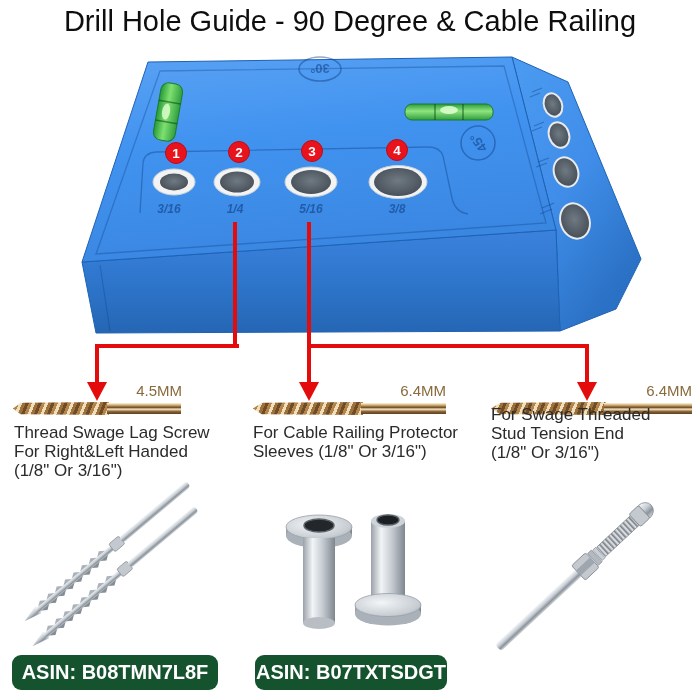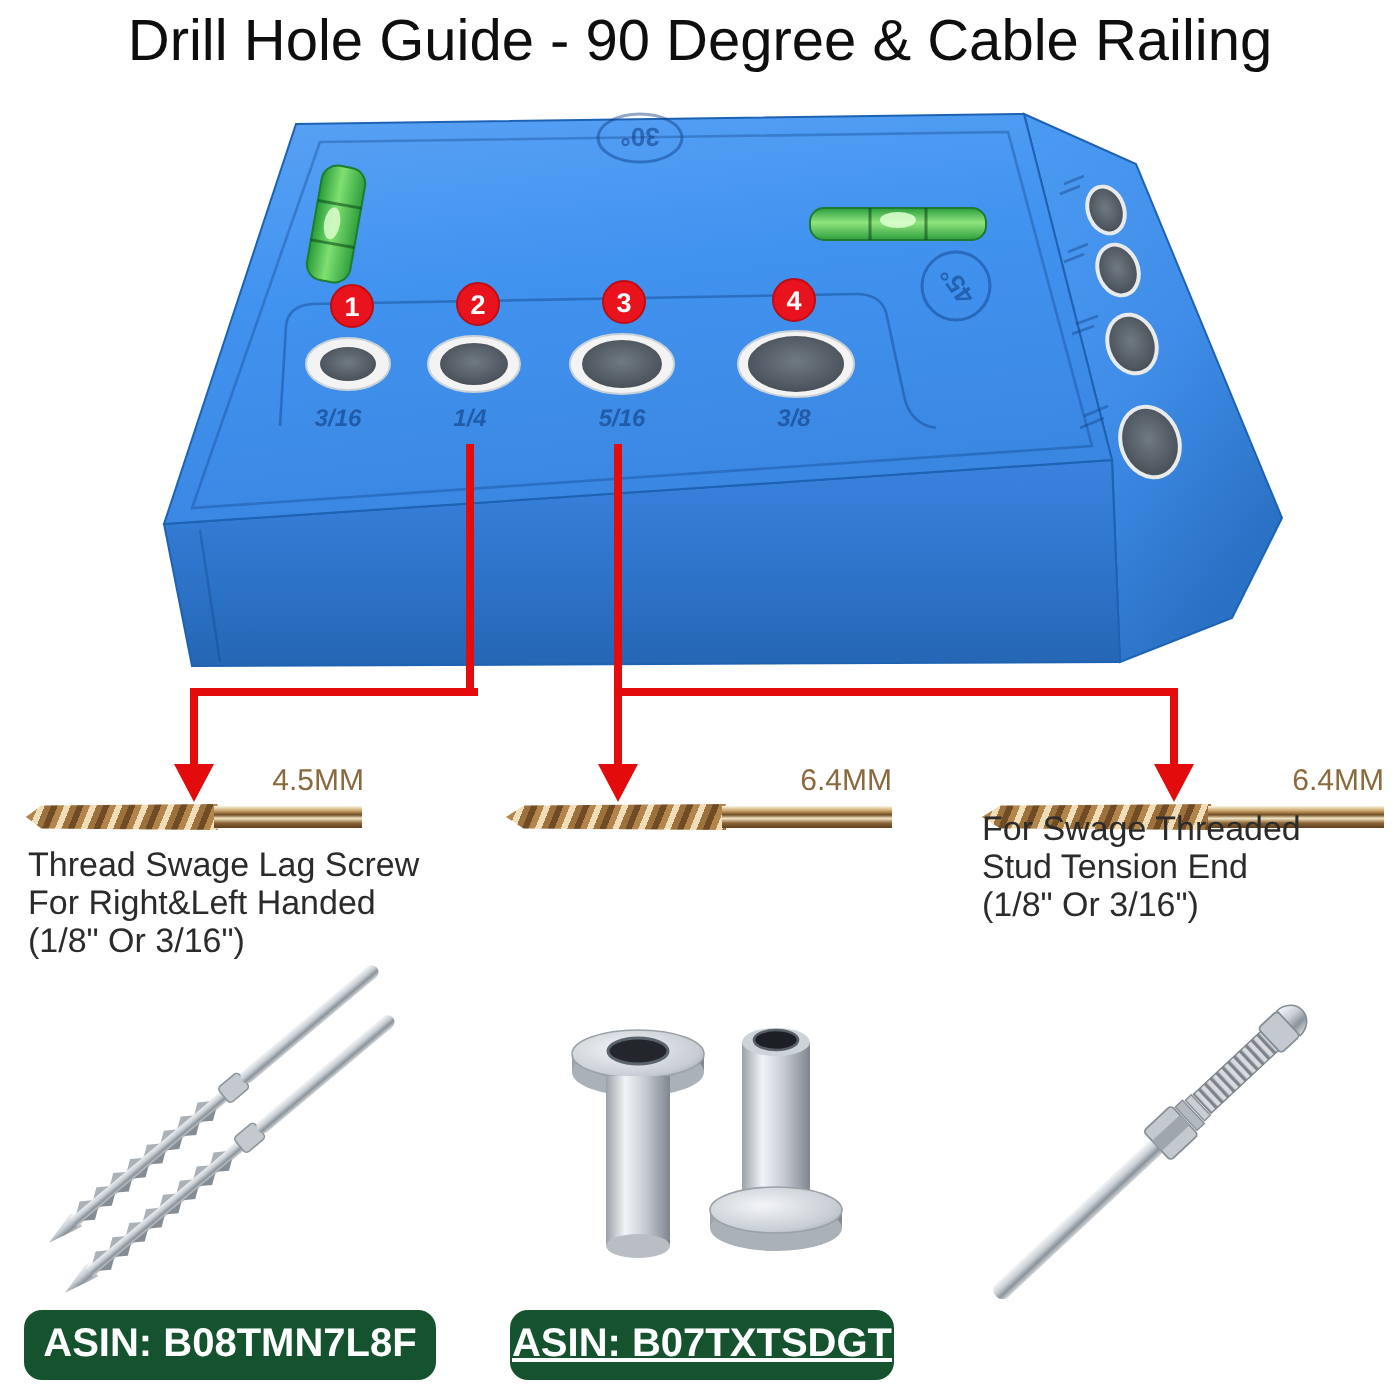--- a/index.html
+++ b/index.html
@@ -195,20 +195,24 @@
   </div>
   <div class="abs bit" style="left:491px;top:402px;width:201px;">
     <div class="flutes"></div>
     <div class="shank"></div>
   </div>
 
   <div class="abs desc" style="left:14px;top:423px;width:235px;">
     <span class="dline">Thread Swage Lag Screw</span>
     <span class="dline">For Right&amp;Left Handed</span>
     <span class="dline">(1/8" Or 3/16")</span>
+  </div>
+  <div class="abs desc" style="left:253px;top:423px;width:235px;">
+    <span class="dline">For Cable Railing Protector</span>
+    <span class="dline">Sleeves (1/8" Or 3/16")</span>
   </div>
   <div class="abs desc" style="left:491px;top:405px;width:210px;">
     <span class="dline">For Swage Threaded</span>
     <span class="dline">Stud Tension End</span>
     <span class="dline">(1/8" Or 3/16")</span>
   </div>
 
   <svg class="abs" style="left:8px;top:476px;" width="230" height="176" viewBox="0 0 230 176">
     <defs>
       <linearGradient id="silver" x1="0" y1="0" x2="0" y2="1">
@@ -287,15 +291,15 @@
       <rect x="110" y="-3.5" width="19" height="7" fill="#9fa6ad"></rect>
       <rect x="130" y="-8" width="5" height="16" fill="#b3b9bf" stroke="#868e96" stroke-width="0.7"></rect>
       <rect x="136" y="-7" width="4" height="14" fill="#c9cfd5" stroke="#868e96" stroke-width="0.7"></rect>
       <rect x="141" y="-6.5" width="46" height="13" fill="url(#thr)" stroke="#7d838a" stroke-width="0.7"></rect>
       <rect x="187" y="-8.5" width="13" height="17" rx="2" fill="#c3c9cf" stroke="#868e96" stroke-width="0.9"></rect>
       <path d="M200,-8.5 a9.5,8.5 0 0 1 0,17 z" fill="url(#silver2)" stroke="#868e96" stroke-width="0.8"></path>
     </g>
   </svg>
 
   <div class="abs asin" style="left:12px;top:655px;width:206px;">ASIN: B08TMN7L8F</div>
-  <div class="abs asin" style="left:255px;top:655px;width:192px;text-decoration:underline;">ASIN: B07TXTSDGT</div>
+  <div class="abs asin" style="left:255px;top:655px;width:192px;">ASIN: B07TXTSDGT</div>
 
 </div>
 
 </body></html>

